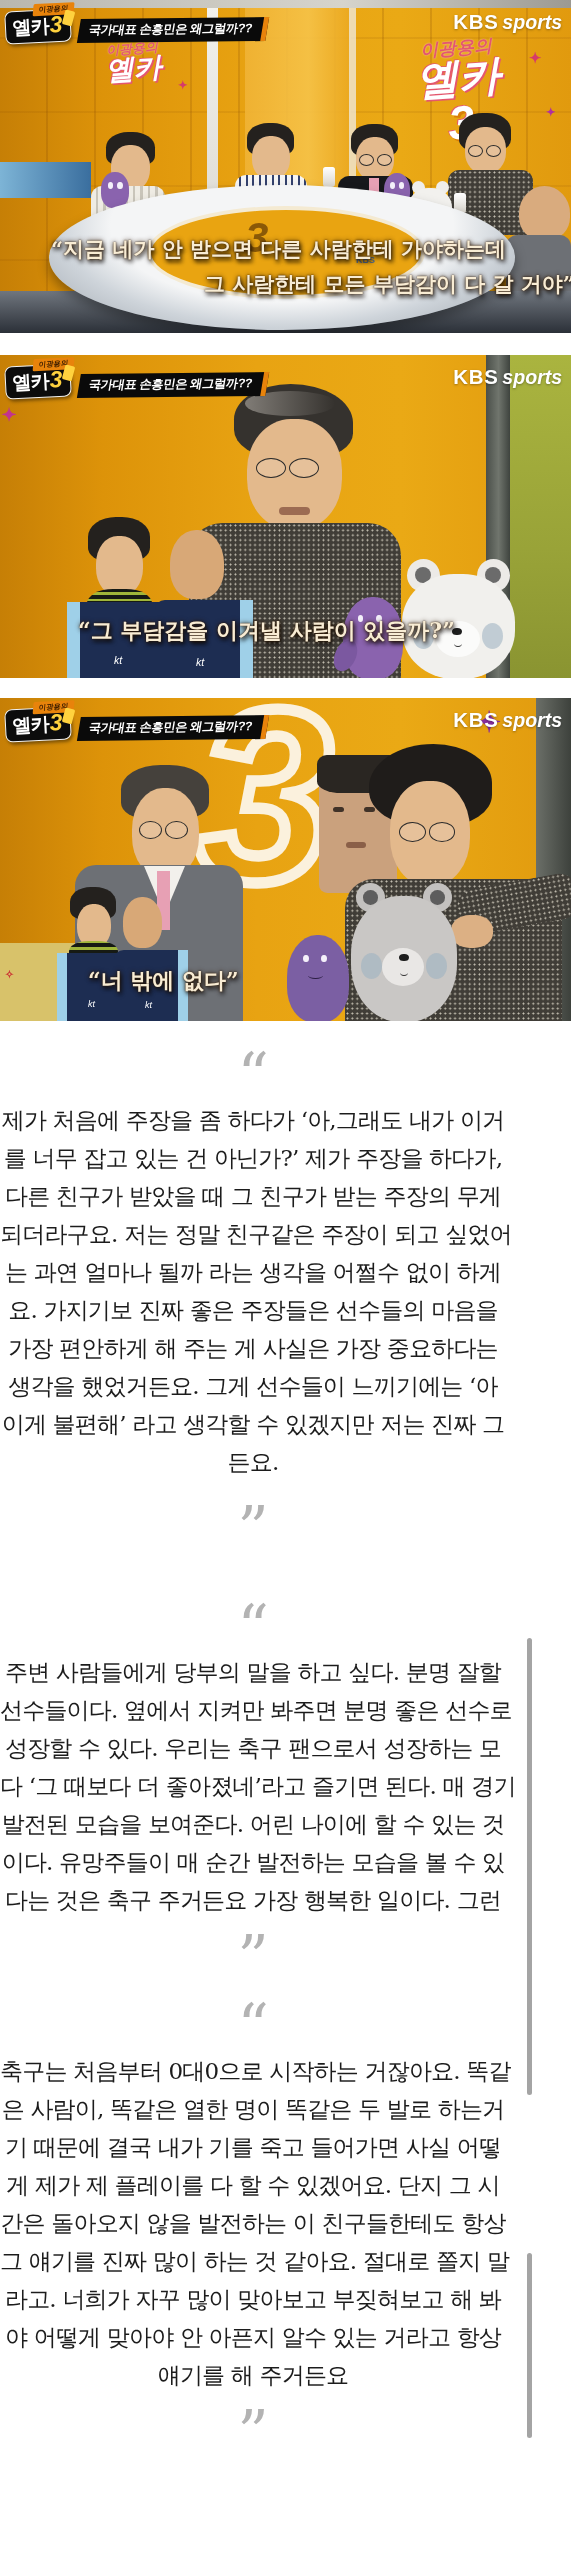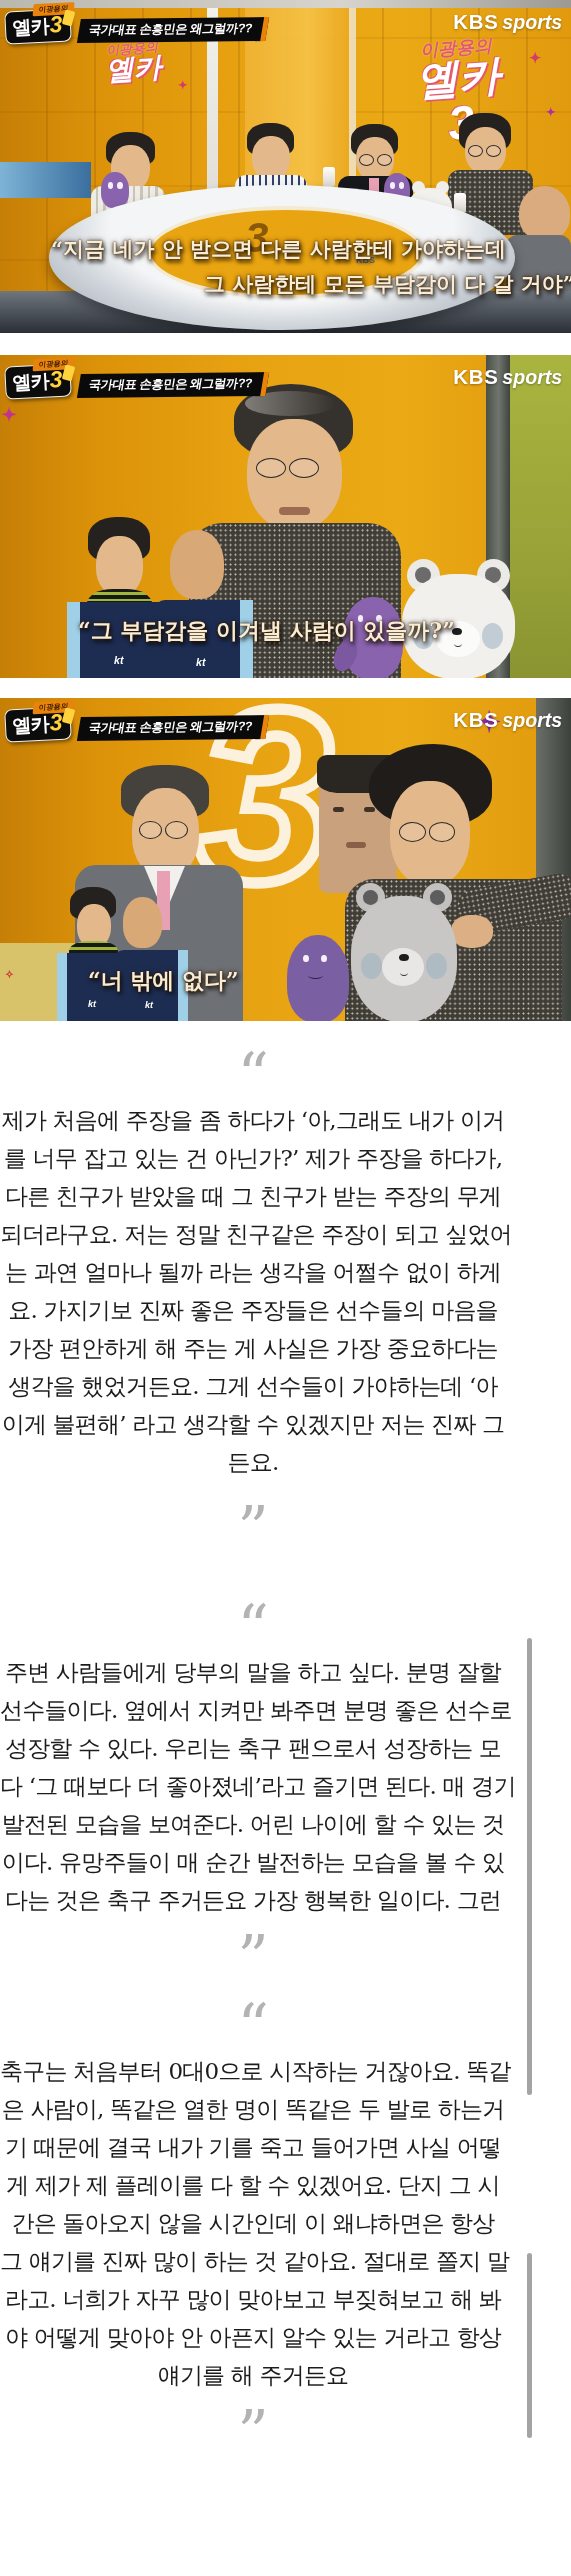--- a/index.html
+++ b/index.html
@@ -54,21 +54,21 @@
   .glasses i{width:13px;height:9.8px;border:1.6px solid #2b2b2b;border-radius:50%;background:rgba(255,255,255,.12);}
   .body{position:absolute;border-radius:11.4px 11.4px 0 0;}
   .stripe1{background:repeating-linear-gradient(90deg,#efece4 0 4.9px,#c9c5ba 4.9px 7.4px);}
   .stripe2{background:repeating-linear-gradient(90deg,#f5f5f5 0 4.1px,#33416d 4.1px 6.5px);}
   .suitB{background:#17181c;}
   .suitG{background:#6d7075;}
   .speckle{background-color:#403d37;
     background-image:radial-gradient(rgba(233,228,212,.8) 0.8px,transparent 1.2px);background-size:4.9px 4.9px;}
   .vest{position:absolute;background:#1d2d52;border-radius:9.8px 9.8px 0 0;}
   .vest .sleeve{position:absolute;top:0;width:13px;height:100%;background:#9fd0e8;}
-  .kt-logo{position:absolute;color:#fff;font-weight:bold;font-style:italic;font-size:10.6px;}
+  .kt-logo{position:absolute;color:#fff;font-weight:normal;font-style:italic;font-size:10.6px;}
   .snood{position:absolute;background:repeating-linear-gradient(0deg,#161a14 0 4.1px,#9fb63a 4.1px 6.5px);border-radius:40%;}
   .mascot-p{position:absolute;background:#8a63ae;border-radius:48% 48% 40% 40%;}
   .mascot-p .eye{position:absolute;width:5.7px;height:7.4px;background:#f4f0fa;border-radius:50%;}
   .bear-head{position:absolute;border-radius:46%;}
   .bear-ear{position:absolute;border-radius:50%;}
   .bear-muzzle{position:absolute;border-radius:50%;}
   .bear-nose{position:absolute;width:9.8px;height:7.4px;background:#1d1d1d;border-radius:50%;}
   .bear-cheek{position:absolute;width:21px;height:26px;border-radius:50%;opacity:.85;}
   .cup{position:absolute;width:12.3px;height:19.6px;background:linear-gradient(#fff,#d8d4cc);border-radius:2.5px 2.5px 3.3px 3.3px;}
 
@@ -355,21 +355,21 @@
 
       <div class="qmark" style="margin-top:20.4px;">“</div>
       <div class="qtext">
           <div class="qline">제가 처음에 주장을 좀 하다가 ‘아,그래도 내가 이거</div>
           <div class="qline">를 너무 잡고 있는 건 아닌가?’ 제가 주장을 하다가,</div>
           <div class="qline">다른 친구가 받았을 때 그 친구가 받는 주장의 무게</div>
           <div class="qline">되더라구요. 저는 정말 친구같은 주장이 되고 싶었어</div>
           <div class="qline">는 과연 얼마나 될까 라는 생각을 어쩔수 없이 하게</div>
           <div class="qline">요. 가지기보 진짜 좋은 주장들은 선수들의 마음을</div>
           <div class="qline">가장 편안하게 해 주는 게 사실은 가장 중요하다는</div>
-          <div class="qline">생각을 했었거든요. 그게 선수들이 가야하는데 ‘아</div>
+          <div class="qline">생각을 했었거든요. 그게 선수들이 느끼기에는 ‘아</div>
           <div class="qline">이게 불편해’ 라고 생각할 수 있겠지만 저는 진짜 그</div>
           <div class="qline">든요.</div>
         </div>
       <div class="qmark" style="margin-top:12.3px;">”</div>
 
       <div class="qmark" style="margin-top:39px;">“</div>
       <div class="qtext">
           <div class="qline">주변 사람들에게 당부의 말을 하고 싶다. 분명 잘할</div>
           <div class="qline">선수들이다. 옆에서 지켜만 봐주면 분명 좋은 선수로</div>
           <div class="qline">성장할 수 있다. 우리는 축구 팬으로서 성장하는 모</div>
@@ -379,21 +379,21 @@
           <div class="qline">다는 것은 축구 주거든요 가장 행복한 일이다. 그런</div>
         </div>
       <div class="qmark" style="margin-top:4.1px;">”</div>
 
       <div class="qmark" style="margin-top:9px;">“</div>
       <div class="qtext">
           <div class="qline">축구는 처음부터 0대0으로 시작하는 거잖아요. 똑같</div>
           <div class="qline">은 사람이, 똑같은 열한 명이 똑같은 두 발로 하는거</div>
           <div class="qline">기 때문에 결국 내가 기를 죽고 들어가면 사실 어떻</div>
           <div class="qline">게 제가 제 플레이를 다 할 수 있겠어요. 단지 그 시</div>
-          <div class="qline">간은 돌아오지 않을 시간인데 이 왜냐하면은 항상</div>
+          <div class="qline">간은 돌아오지 않을 발전하는 이 친구들한테도 항상</div>
           <div class="qline">그 얘기를 진짜 많이 하는 것 같아요. 절대로 쫄지 말</div>
           <div class="qline">라고. 너희가 자꾸 많이 맞아보고 부짖혀보고 해 봐</div>
           <div class="qline">야 어떻게 맞아야 안 아픈지 알수 있는 거라고 항상</div>
           <div class="qline">얘기를 해 주거든요</div>
         </div>
       <div class="qmark" style="margin-top:4.1px;">”</div>
 
     </div>
     <div class="scrollbar" style="top:617px;height:457px;"></div>
     <div class="scrollbar" style="top:1232px;height:185px;"></div>

